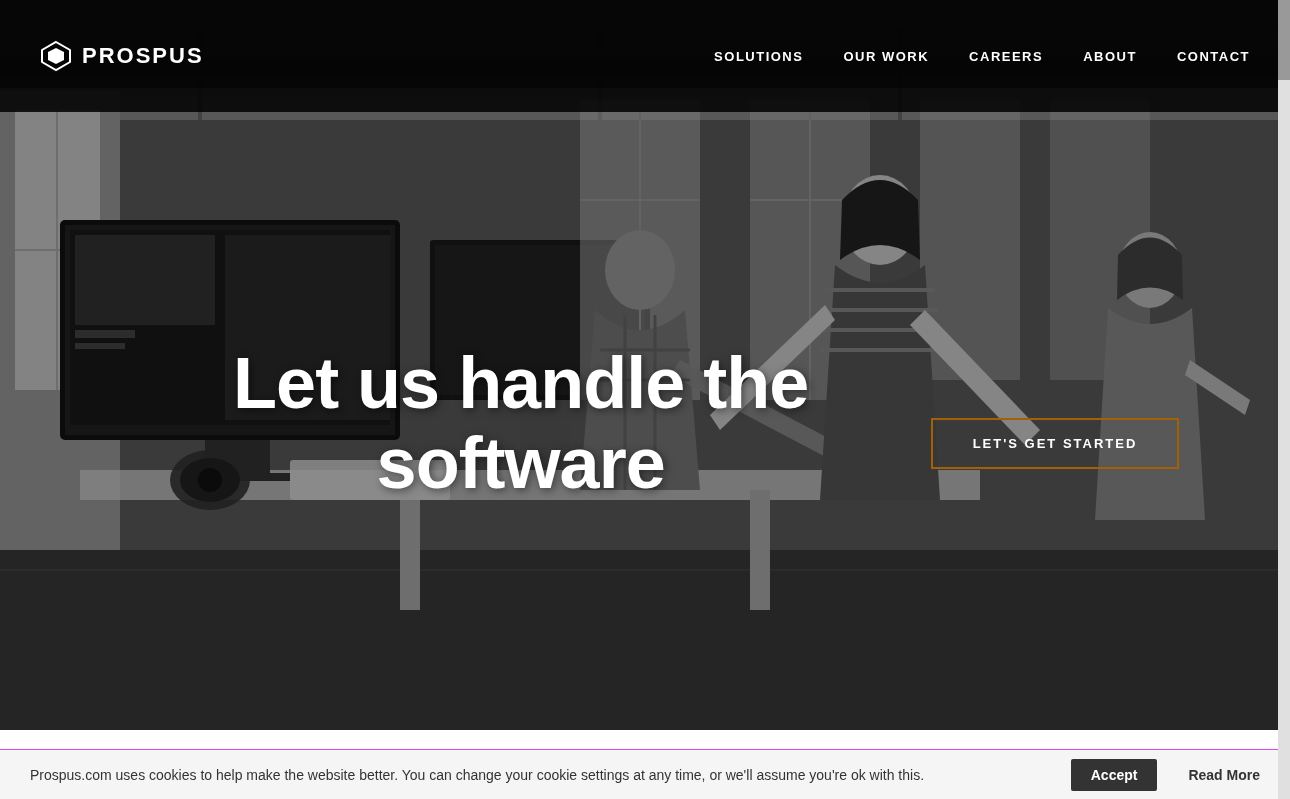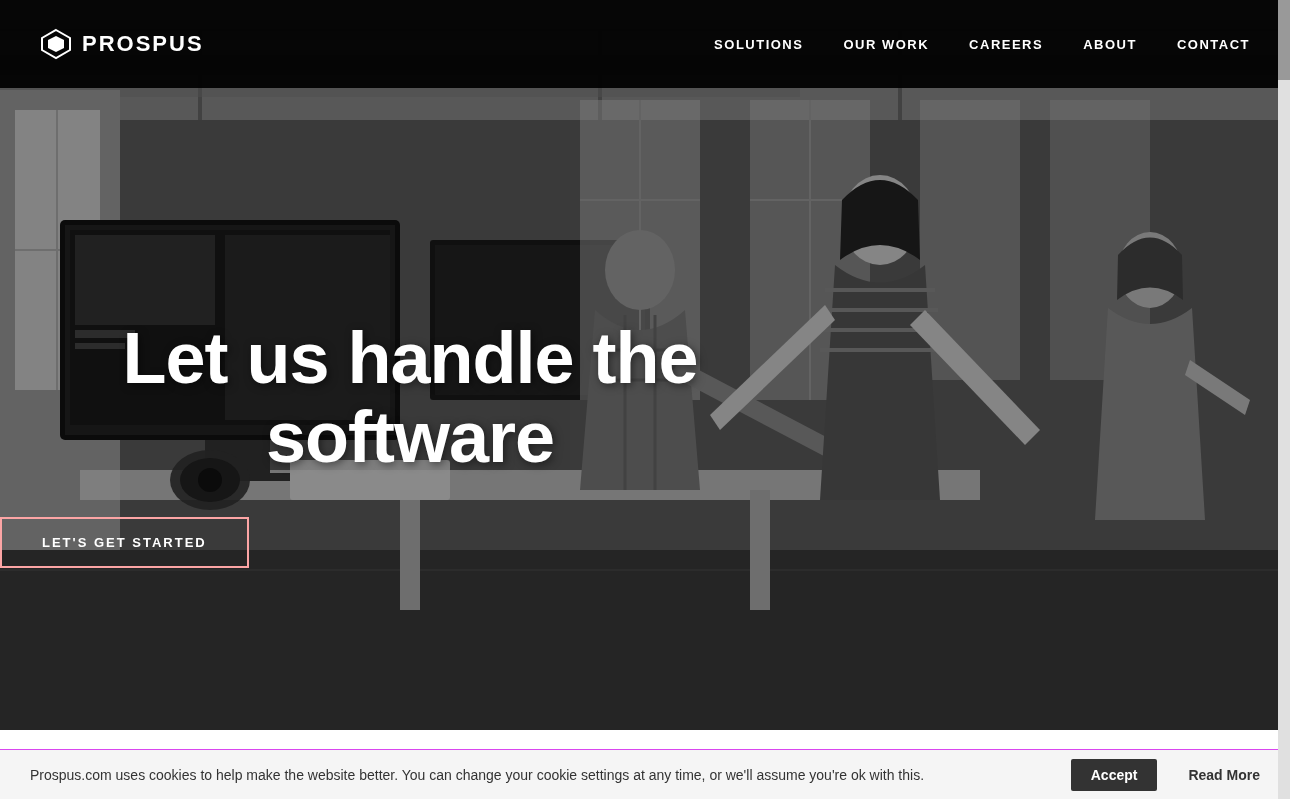--- a/index.html
+++ b/index.html
@@ -15,21 +15,21 @@
       overflow: hidden;
       position: relative;
     }
 
     
     header {
       position: absolute;
       top: 0;
       left: 0;
       width: 100%;
-      height: 88px;
+      height: 112px;
       background: rgba(0, 0, 0, 0.85);
       display: flex;
       align-items: center;
       justify-content: space-between;
       padding: 7px 40px;
       z-index: 100;
     }
 
     .logo-area {
       display: flex;
@@ -99,43 +99,43 @@
         linear-gradient(180deg, #666 0%, #444 40%, #555 70%, #333 100%);
     }
 
     .hero-content {
       position: absolute;
       top: 88px;
       left: 0;
       width: 100%;
       height: calc(100% - 88px);
       display: flex;
-      flex-direction: column;
-      align-items: flex-start;
+      flex-direction: row;
+      align-items: center;
       justify-content: center;
       z-index: 10;
       text-align: center;
     }
 
     .hero-title {
       color: #ffffff;
       font-size: 72px;
       font-weight: 900;
       line-height: 1.1;
       text-align: center;
       max-width: 820px;
       font-family: 'Arial Black', 'Impact', sans-serif;
       text-shadow: 2px 2px 8px rgba(0,0,0,0.5);
       margin-bottom: 40px;
       letter-spacing: -1px;
     }
 
     .hero-cta {
       display: inline-block;
-      border: 2px solid #fca5a5;
+      border: 2px solid #a16207;
       background: transparent;
       color: #ffffff;
       padding: 16px 40px;
       font-size: 13px;
       font-weight: 700;
       letter-spacing: 2px;
       text-transform: uppercase;
       cursor: pointer;
       text-decoration: none;
       transition: background 0.2s;

